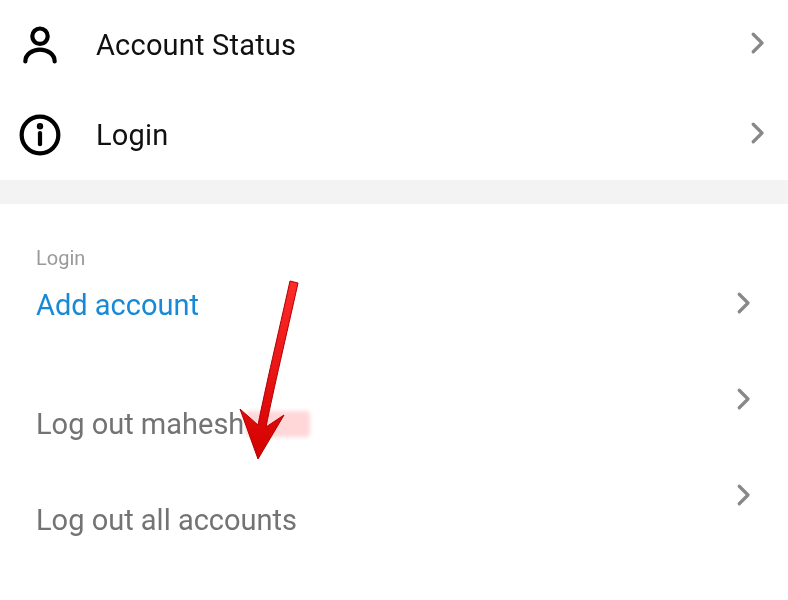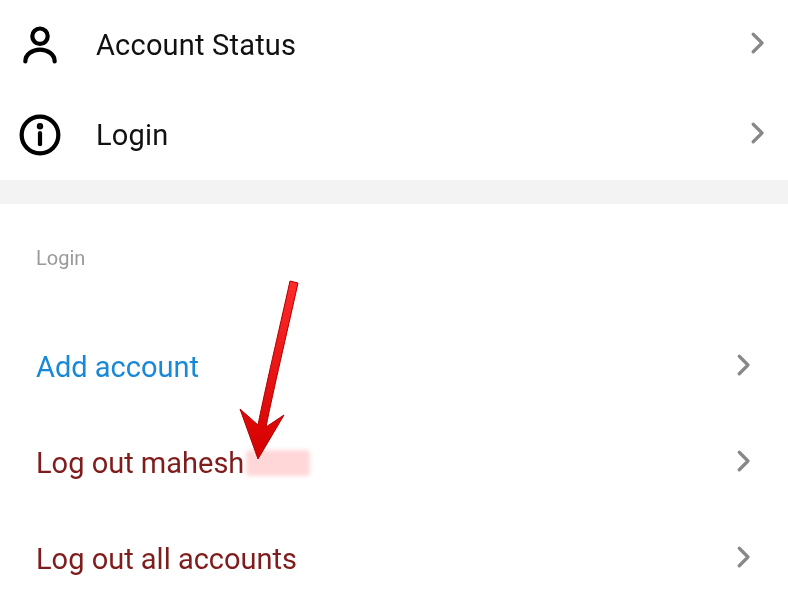--- a/index.html
+++ b/index.html
@@ -37,33 +37,33 @@
     background: #f3f3f3;
   }
   .section-header {
     font-size: 20px;
     color: #9a9a9a;
     padding: 42px 36px 18px 36px;
     font-weight: 400;
   }
   .login-item {
     display: flex;
-    align-items: flex-end;
+    align-items: flex-start;
     height: 96px;
     padding: 0 30px 0 36px;
     background: #fff;
     cursor: pointer;
     position: relative;
   }
   .login-item .link-label {
     font-size: 29px;
     flex: 1 1 auto;
   }
   .c-blue { color: #1789d6; }
-  .c-red { color: #7f1d1d; }
+  .c-red { color: #737373; margin-top: 23px; }
   .redact {
     display: inline-block;
     width: 64px;
     height: 26px;
     background: #ffd7d9;
     border-radius: 4px;
     filter: blur(2px);
     margin-left: 2px;
     vertical-align: -3px;
   }

